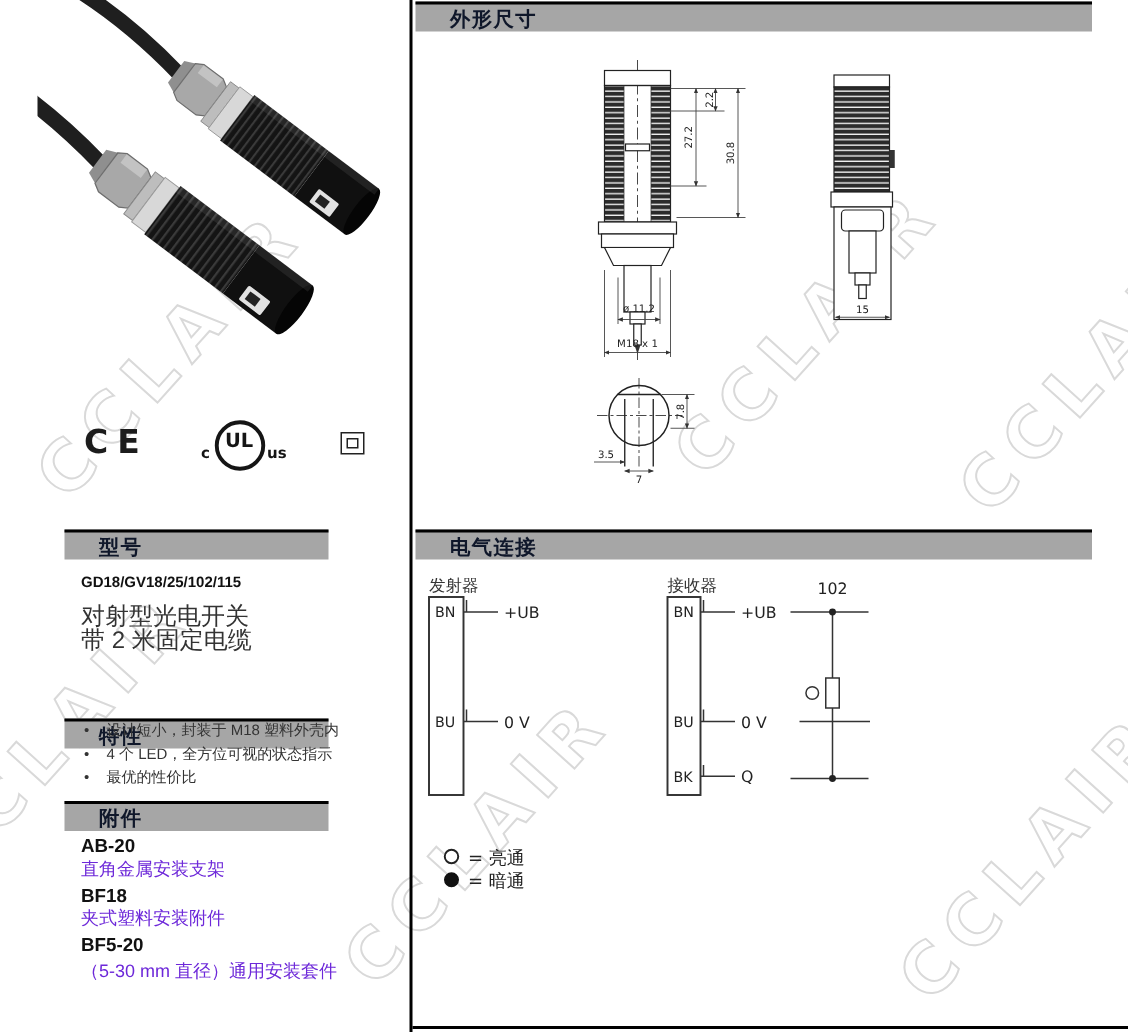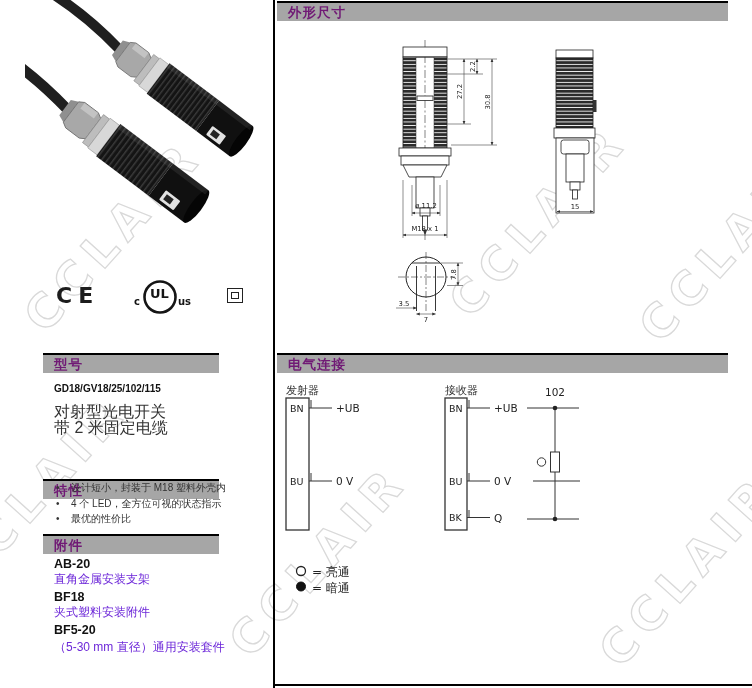--- a/index.html
+++ b/index.html
@@ -5,22 +5,22 @@
   html,body{margin:0;padding:0;}
   body{
     width:752px;height:688px;position:relative;background:#ffffff;
     font-family:"Liberation Sans","DejaVu Sans",sans-serif;
     overflow:hidden;color:#1a1a1a;
   }
   .abs{position:absolute;}
   
   .secbar{
     position:absolute;height:20px;background:#a6a6a6;border-top:2px solid #000;
-    color:#701a75;font-weight:bold;font-size:13.5px;line-height:20px;
-    padding-left:11px;box-sizing:border-box;letter-spacing:1px;
+    color:#0f172a;font-weight:bold;font-size:13.5px;line-height:20px;
+    padding-left:23px;box-sizing:border-box;letter-spacing:1px;
   }
   .secbar.left{left:43px;width:176px;}
   .secbar.right{left:277px;width:451px;}
   
   .model-code{left:54px;top:383px;font-size:10px;font-weight:bold;color:#111;}
   .body-txt{font-size:16px;color:#333;line-height:16px;}
   .feat-list{left:54px;top:480px;width:210px;}
   .feat-item{font-size:10px;color:#333;line-height:15.5px;padding-left:17px;position:relative;}
   .feat-item::before{content:"•";position:absolute;left:2px;top:0;color:#333;}
   .acc-code{font-size:12.5px;font-weight:bold;color:#111;}

